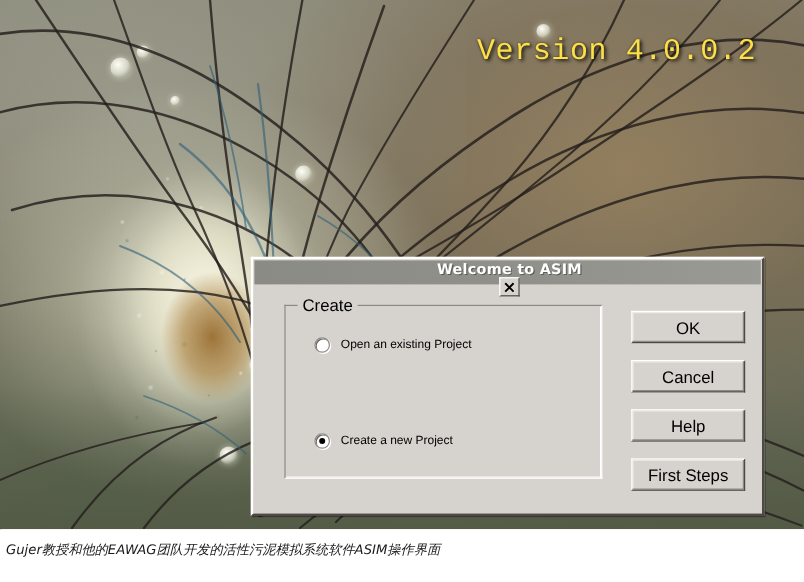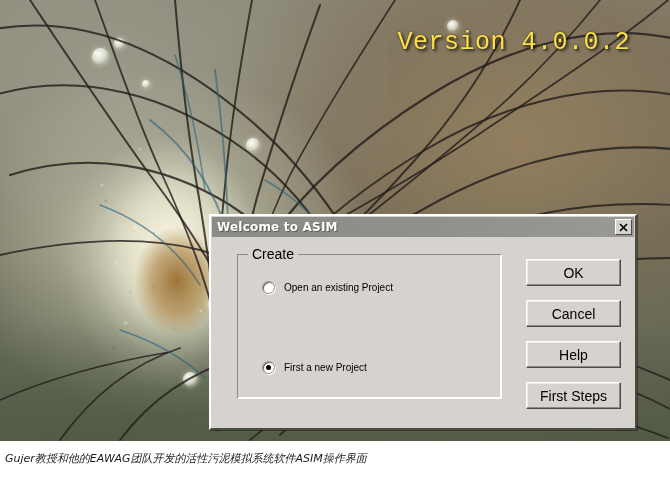--- a/index.html
+++ b/index.html
@@ -137,20 +137,21 @@
     border-bottom: 2px solid #4d4a46;
     box-shadow: 1px 1px 0 rgba(0,0,0,0.35);
   }
   #title-bar {
     height: 20px;
     margin: 1px 1px 0 1px;
     background: linear-gradient(to right, #8b8b85 0%, #91918b 55%, #9a9a94 100%);
     display: flex;
     align-items: center;
     padding: 0 2px 0 5px;
+    flex-direction: column;
   }
   #title-text {
     flex: 1;
     color: #ffffff;
     font-size: 12px;
     font-weight: bold;
     font-family: "DejaVu Sans", sans-serif;
     letter-spacing: 0.2px;
     text-shadow: 1px 1px 0 rgba(60,60,58,0.6);
     white-space: nowrap;
@@ -373,21 +374,21 @@
         <div class="groupbox-label">Create</div>
 
         <div class="radio-row r0">
           <span class="radio-mark"></span>
           <span class="radio-label">Open an existing Project</span>
         </div>
 
 
         <div class="radio-row r2">
           <span class="radio-mark checked"></span>
-          <span class="radio-label">First a new Project</span>
+          <span class="radio-label">Create a new Project</span>
         </div>
       </div>
 
       <div id="button-col">
         <div class="dlg-btn">OK</div>
         <div class="dlg-btn">Cancel</div>
         <div class="dlg-btn">Help</div>
         <div class="dlg-btn">First Steps</div>
       </div>
 

